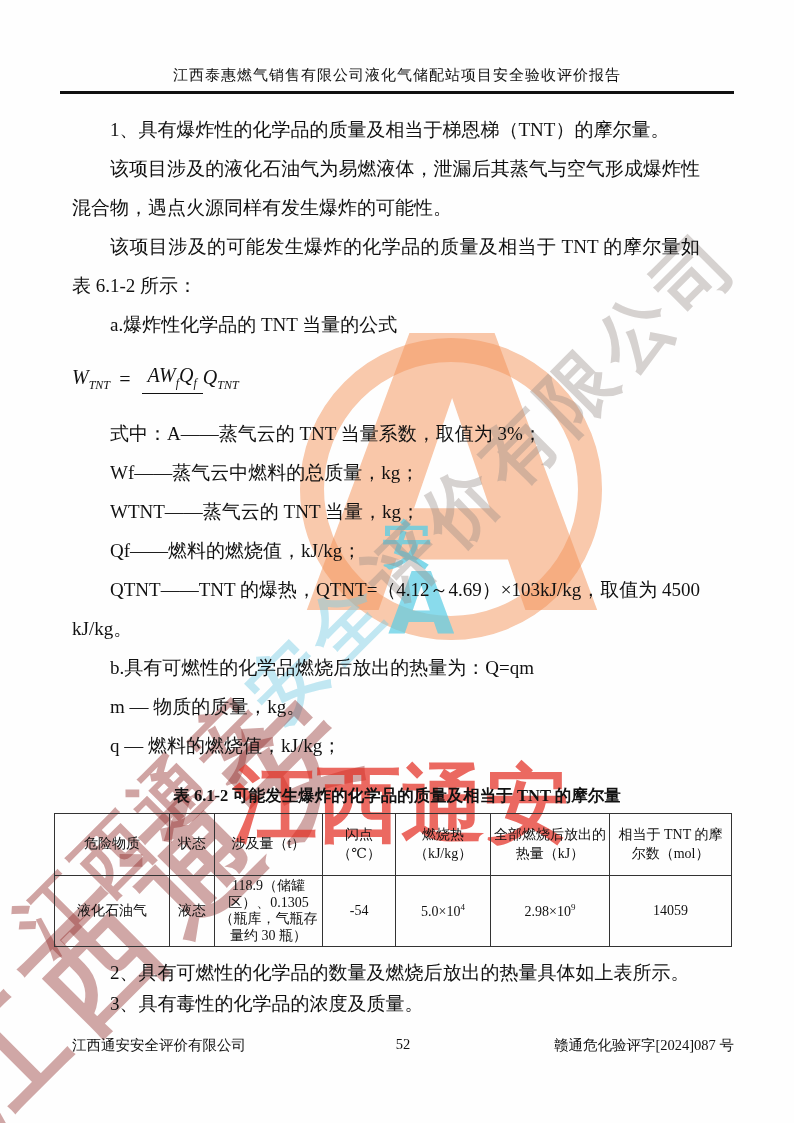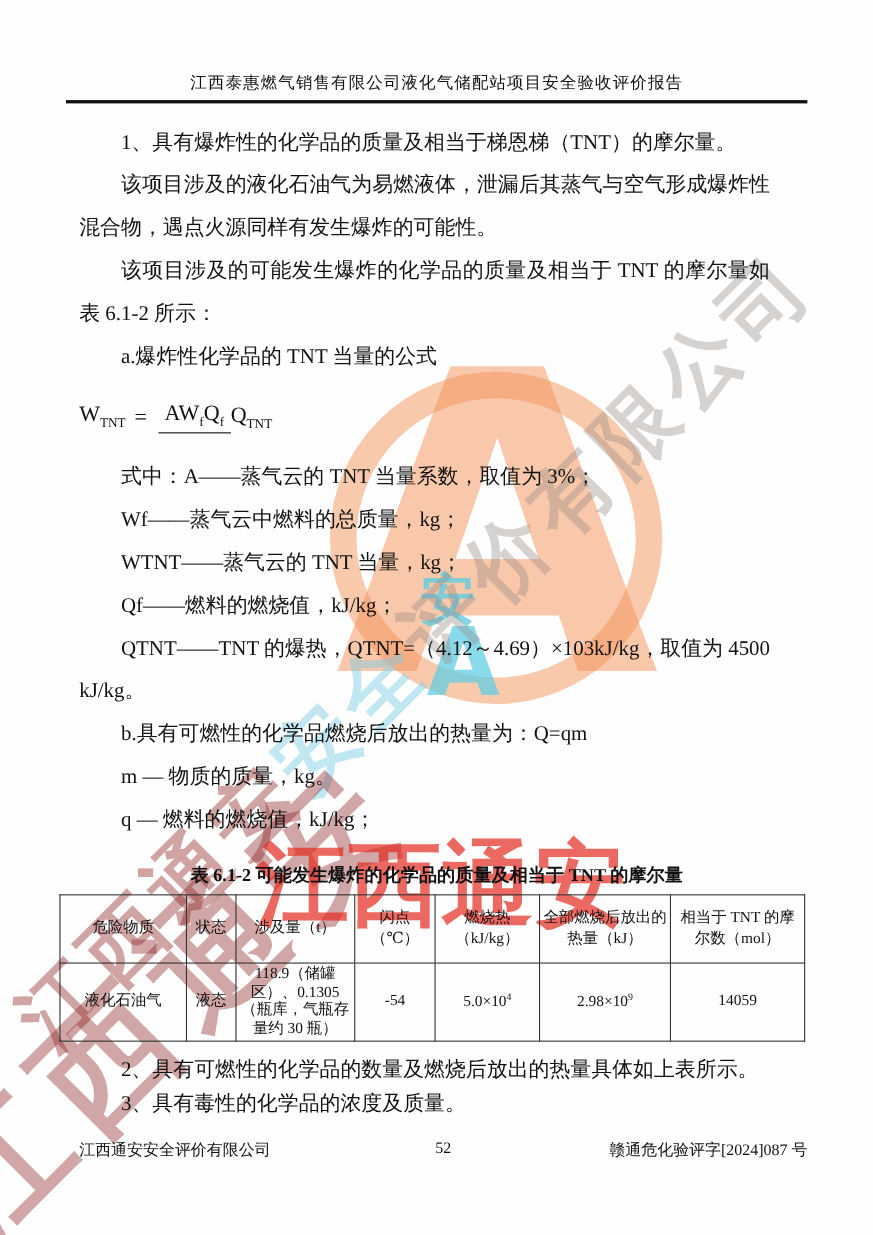--- a/index.html
+++ b/index.html
@@ -44,21 +44,21 @@
     font-family:"Liberation Sans","DejaVu Sans",sans-serif;
   }
   
   .content { position:relative; z-index:1; }
   .hdr { margin:0 60px; padding-top:66px; border-bottom:3px solid #111; text-align:center; }
   .hdr-title { font-size:15px; letter-spacing:1px; padding-bottom:6px; display:inline-block; }
   .body-text { margin:16px 72px 0 72px; width:628px; font-size:19px; line-height:39px; }
   .para { text-align:justify; }
   .ind { text-indent:2em; }
   .formula-wrap { height:70px; display:flex; align-items:center; padding-left:72px;
-    font-size:20px; }
+    font-style:italic; font-size:20px; }
   .formula-wrap .lhs sub, .frac sub { font-size:12px; }
   .frac { display:inline-flex; text-align:center; margin-left:10px;
     vertical-align:middle; }
   .frac .num { padding:0 6px 2px 6px; border-bottom:1.5px solid #111; }
   .frac .den { padding-top:2px; }
   .eq { margin-left:8px; }
   .tbl-caption { text-align:center; font-weight:bold; font-size:16.5px; margin-top:20px; }
   table.data { border-collapse:collapse; margin:6px 54px 0 54px; width:678px;
     font-size:14px; table-layout:fixed; }
   table.data th, table.data td {

